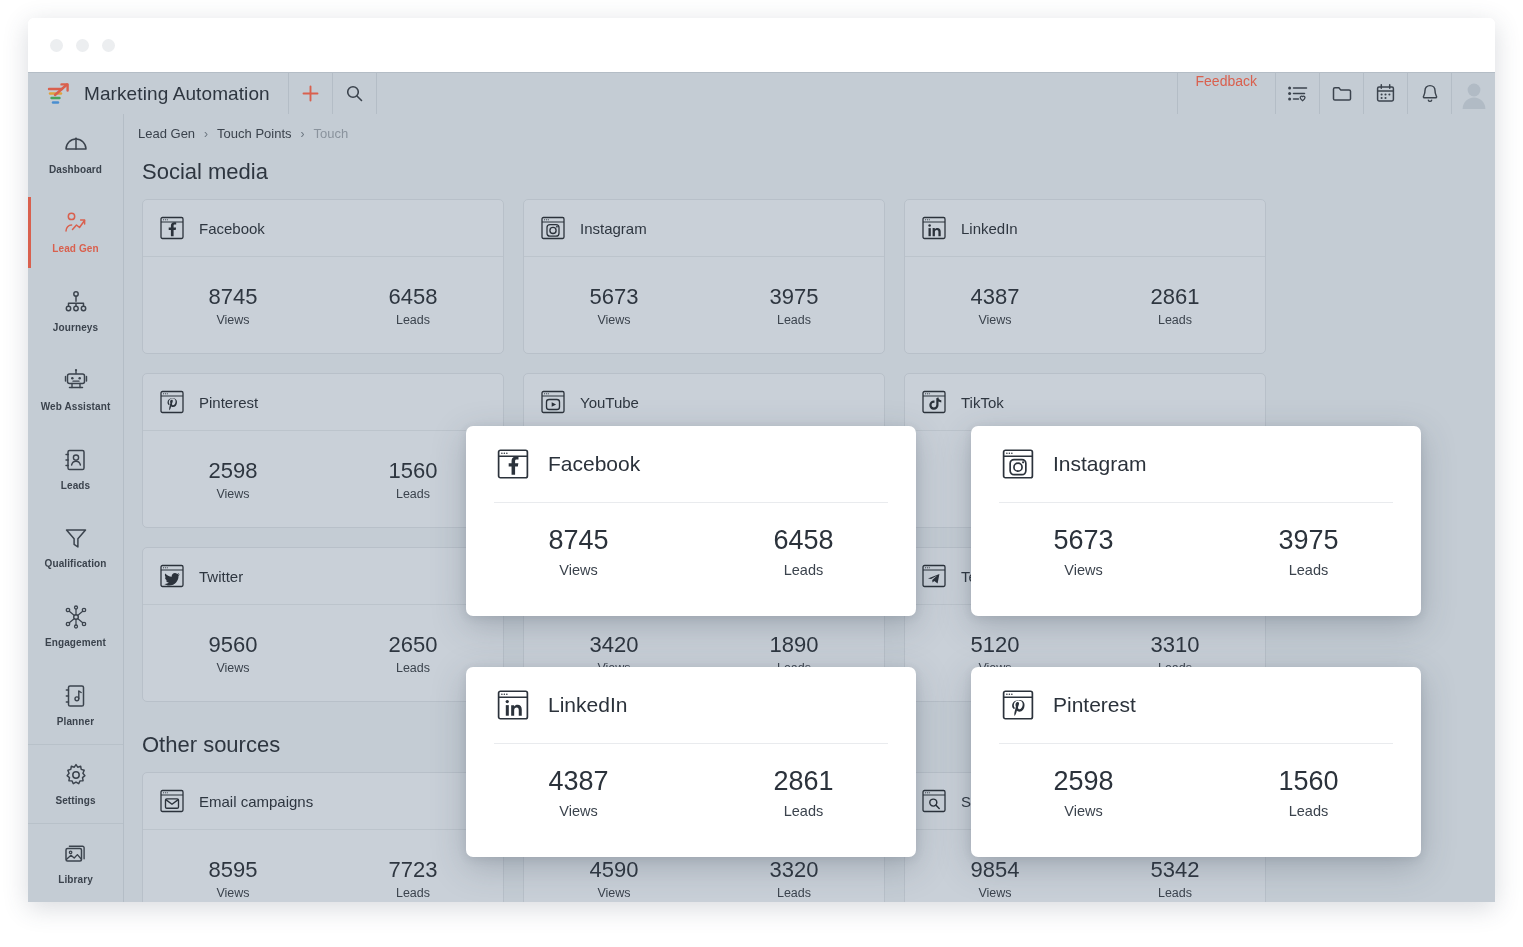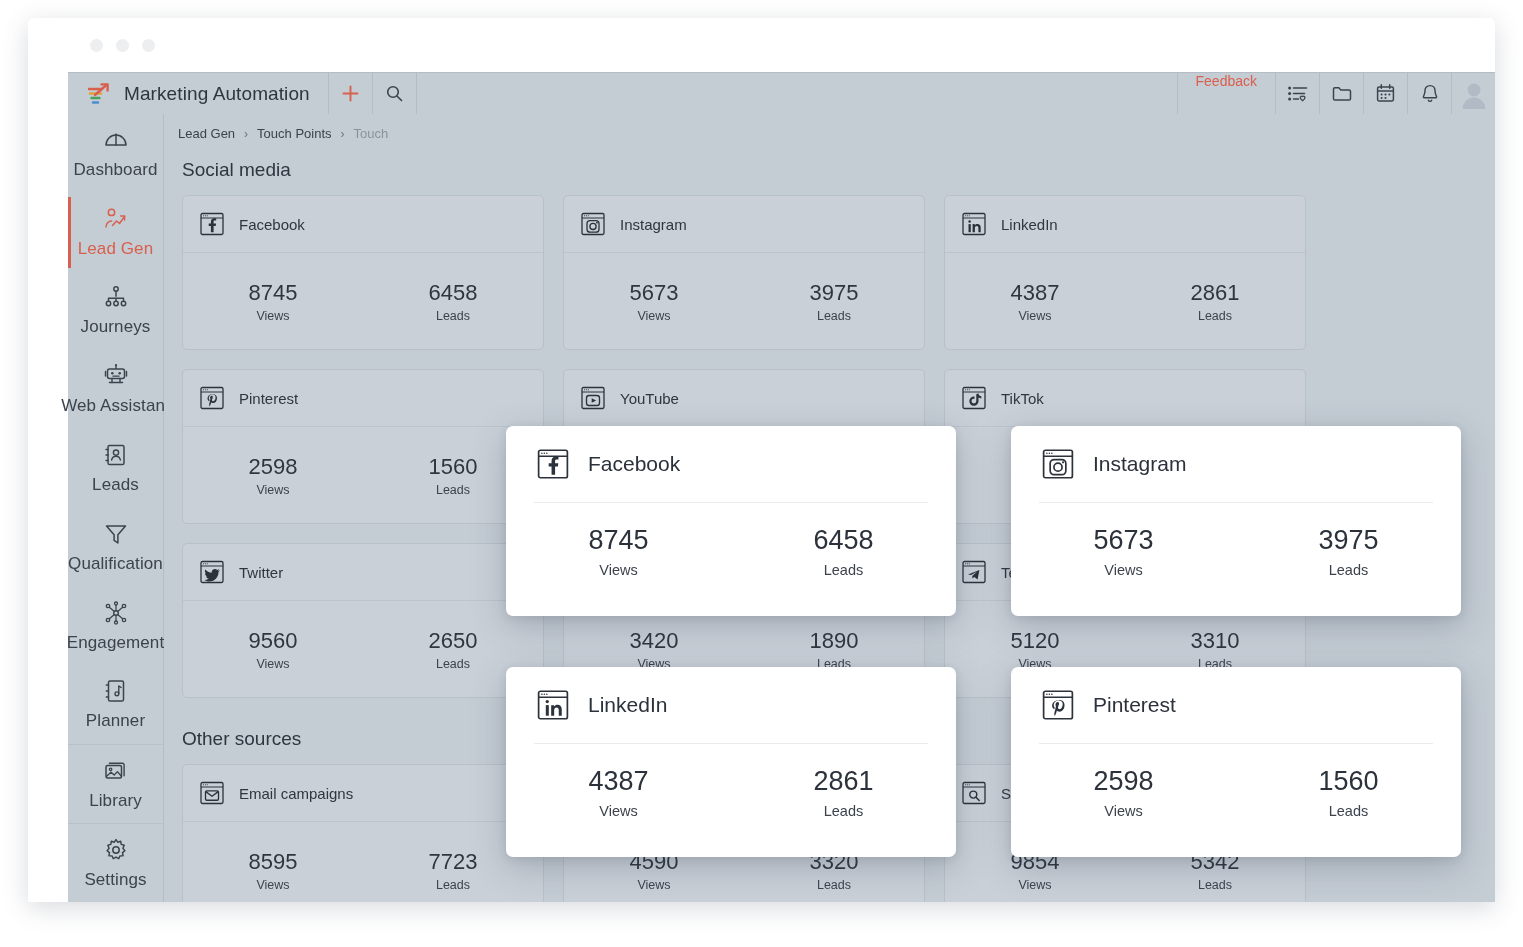--- a/index.html
+++ b/index.html
@@ -12,21 +12,20 @@
 
   
   #window {
     position: absolute;
     left: 28px; top: 18px;
     width: 1467px; height: 884px;
     background: #ffffff;
     border-radius: 6px 6px 0 0;
     box-shadow: 0 6px 26px rgba(60,70,90,0.20);
     overflow: hidden;
-    padding-left: 40px;
   }
 
   
   #titlebar {
     height: 54px;
     background: #ffffff;
     display: flex;
     align-items: center;
     padding-left: 22px;
     gap: 13px;
@@ -77,21 +76,21 @@
     display: flex; flex-direction: column;
   }
   .nav-item {
     height: 80px;
     display: flex; flex-direction: column;
     align-items: center; justify-content: center;
     gap: 7px;
     position: relative;
   }
   .nav-item .nav-label {
-    font-size: 17px; color: #3b434d; font-weight: 400;
+    font-size: 10px; color: #3b434d; font-weight: 700;
     letter-spacing: .1px; white-space: nowrap;
   }
   .nav-item.active .nav-label { color: #d9604e; }
   .nav-item.active::before {
     content: ""; position: absolute; left: 0; top: 4px; bottom: 4px;
     width: 3px; background: #d9604e;
   }
   .nav-icon { width: 26px; height: 26px; display: block; }
   #nav-spacer { flex: 1; }
   .nav-bottom { border-top: 1px solid #b8c1c9; }
@@ -105,21 +104,21 @@
   }
   #breadcrumb {
     padding: 12px 0 8px 14px;
     font-size: 13px; color: #3b434d;
     display: flex; align-items: center; gap: 9px;
   }
   #breadcrumb .sep { color: #6c7681; font-size: 12px; }
   #breadcrumb .last { color: #8a939d; }
 
   .section-title {
-    font-size: 19px; color: #2e3640; font-weight: 400;
+    font-size: 22px; color: #2e3640; font-weight: 400;
     padding: 10px 0 14px 18px;
   }
   #other-title { padding-top: 30px; }
 
   .card-grid {
     display: grid;
     grid-template-columns: repeat(3, 362px);
     gap: 19px;
     padding-left: 18px;
   }
@@ -350,34 +349,34 @@
           <circle cx="13.9" cy="15.8" r="1.9" stroke="#3b434d" stroke-width="1.4" fill="none"></circle>
           <path d="M15.8 8.2l2.4 1.3" stroke="#3b434d" stroke-width="1.4" stroke-linecap="round"></path>
         </svg>
         <span class="nav-label">Planner</span>
       </div>
 
       <div id="nav-spacer"></div>
 
       <div class="nav-item nav-bottom">
         <svg class="nav-icon" viewBox="0 0 26 26">
+          <circle cx="13" cy="13" r="3.2" stroke="#3b434d" stroke-width="1.5" fill="none"></circle>
+          <path d="M13 2.6l1.7 2.6 3-.9.5 3.1 3 .9-1.3 2.9 2 2.4-2.4 2 .6 3.1-3.1.2-1.3 2.8-2.7-1.6-2.7 1.6-1.3-2.8-3.1-.2.6-3.1-2.4-2 2-2.4-1.3-2.9 3-.9.5-3.1 3 .9z" stroke="#3b434d" stroke-width="1.45" fill="none" stroke-linejoin="round"></path>
+        </svg>
+        <span class="nav-label">Settings</span>
+      </div>
+
+      <div class="nav-item nav-bottom">
+        <svg class="nav-icon" viewBox="0 0 26 26">
           <rect x="3" y="7.5" width="15.5" height="12.5" rx="1.5" stroke="#3b434d" stroke-width="1.5" fill="none"></rect>
           <path d="M6.4 5.2h13.2a1.5 1.5 0 0 1 1.5 1.5v11" stroke="#3b434d" stroke-width="1.4" fill="none" stroke-linecap="round"></path>
           <circle cx="7.6" cy="11.3" r="1.25" stroke="#3b434d" stroke-width="1.25" fill="none"></circle>
           <path d="M3.6 18.2l4.4-4 3.2 2.8 3.2-3.4 4 4.6" stroke="#3b434d" stroke-width="1.35" fill="none" stroke-linecap="round" stroke-linejoin="round"></path>
         </svg>
         <span class="nav-label">Library</span>
-      </div>
-
-      <div class="nav-item nav-bottom">
-        <svg class="nav-icon" viewBox="0 0 26 26">
-          <circle cx="13" cy="13" r="3.2" stroke="#3b434d" stroke-width="1.5" fill="none"></circle>
-          <path d="M13 2.6l1.7 2.6 3-.9.5 3.1 3 .9-1.3 2.9 2 2.4-2.4 2 .6 3.1-3.1.2-1.3 2.8-2.7-1.6-2.7 1.6-1.3-2.8-3.1-.2.6-3.1-2.4-2 2-2.4-1.3-2.9 3-.9.5-3.1 3 .9z" stroke="#3b434d" stroke-width="1.45" fill="none" stroke-linejoin="round"></path>
-        </svg>
-        <span class="nav-label">Settings</span>
       </div>
     </div>
 
     <div id="main">
 
       <div id="breadcrumb">
         <span>Lead Gen</span>
         <span class="sep">›</span>
         <span>Touch Points</span>
         <span class="sep">›</span>

